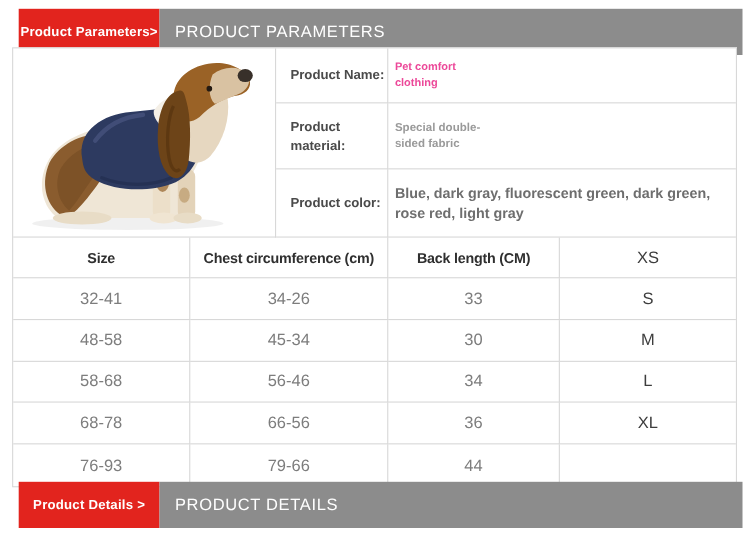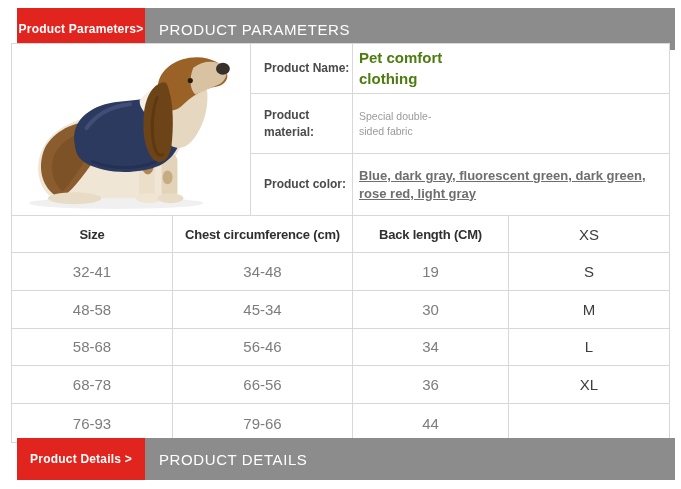--- a/index.html
+++ b/index.html
@@ -37,23 +37,23 @@
   }
   .lbl{
     border-right:1px solid #d8d8d8;border-bottom:1px solid #d8d8d8;
     display:flex;align-items:center;padding-left:13px;
     font-size:12px;font-weight:bold;color:#4a4a4a;line-height:1.35;
   }
   .val{
     border-bottom:1px solid #d8d8d8;
     display:flex;align-items:center;padding-left:6px;line-height:1.35;
   }
-  .val-name{font-size:15px;font-weight:bold;color:#4d7c0f;max-width:92px;}
-  .val-material{font-size:10.5px;font-weight:normal;color:#9a9a9a;max-width:90px;}
-  .val-color{font-size:13px;font-weight:bold;color:#6e6e6e;max-width:300px;text-decoration:underline;}
+  .val-name{font-size:10px;font-weight:bold;color:#ec4899;max-width:92px;}
+  .val-material{font-size:10.5px;font-weight:bold;color:#9a9a9a;max-width:90px;}
+  .val-color{font-size:13px;font-weight:bold;color:#6e6e6e;max-width:300px;}
   
   .size-grid{
     display:grid;
     grid-template-columns:161px 180px 156px 1fr;
     grid-template-rows:37px repeat(5, 37.8px);
   }
   .size-grid > div{
     border-right:1px solid #d8d8d8;border-bottom:1px solid #d8d8d8;
     display:flex;align-items:center;justify-content:center;text-align:center;
   }
@@ -131,22 +131,22 @@
     </div>
   </div>
 
   <div class="size-grid">
     <div class="hcell">Size</div>
     <div class="hcell">Chest circumference (cm)</div>
     <div class="hcell">Back length (CM)</div>
 
     <div class="scell">XS</div>
     <div class="ncell">32-41</div>
-    <div class="ncell">34-48</div>
-    <div class="ncell">19</div>
+    <div class="ncell">34-26</div>
+    <div class="ncell">33</div>
 
     <div class="scell">S</div>
     <div class="ncell">48-58</div>
     <div class="ncell">45-34</div>
     <div class="ncell">30</div>
 
     <div class="scell">M</div>
     <div class="ncell">58-68</div>
     <div class="ncell">56-46</div>
     <div class="ncell">34</div>

